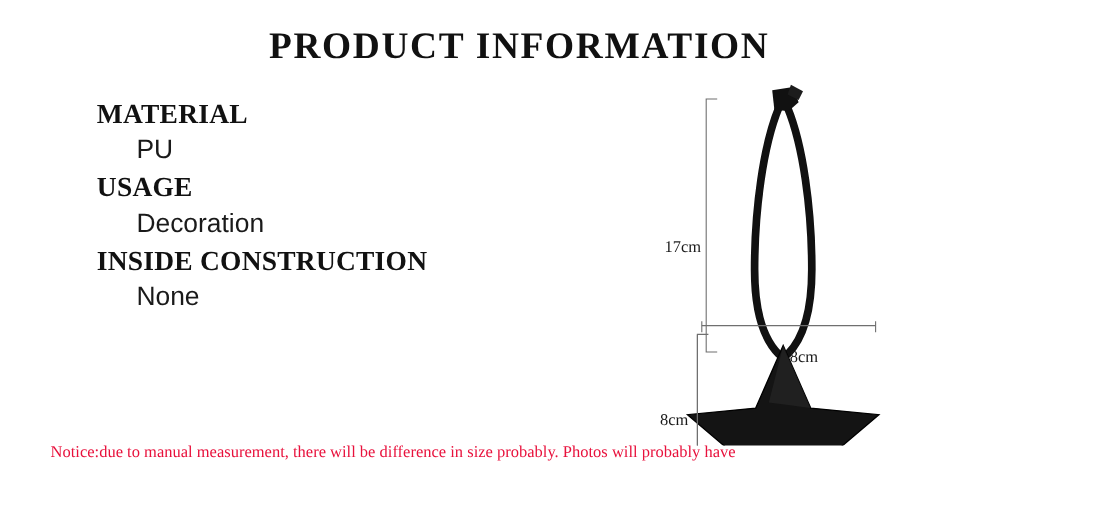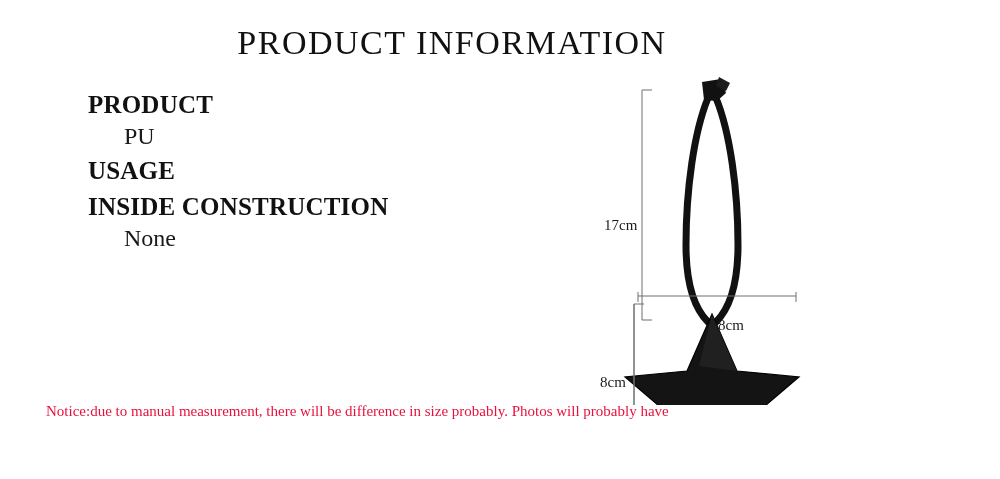--- a/index.html
+++ b/index.html
@@ -24,42 +24,43 @@
   .title {
     position: absolute;
     top: 24px;
     left: 0;
     width: 904px;
     text-align: center;
     font-family: "Liberation Serif", serif;
     font-size: 34px;
     letter-spacing: 1.5px;
     color: #111111;
-    font-weight: 400;
+    font-weight: 700;
+    padding-left: 20px;
   }
   
   .specs {
     position: absolute;
     top: 88px;
     left: 88px;
     width: 470px;
   }
   .spec-block {
     margin-bottom: 2px;
   }
   .spec-label {
     font-family: "Liberation Serif", serif;
     font-size: 25px;
     font-weight: 700;
     color: #111111;
     line-height: 1.33;
     letter-spacing: 0.2px;
   }
   .spec-value {
-    font-family: Liberation Serif, serif;
+    font-family: Liberation Sans, sans-serif;
     font-size: 24px;
     font-weight: 400;
     color: #1a1a1a;
     line-height: 1.3;
     padding-left: 36px;
   }
   
   .notice {
     position: absolute;
     left: 46px;
@@ -98,29 +99,30 @@
 </head>
 <body>
 
 <div id="page">
 
   <div class="title">PRODUCT INFORMATION</div>
 
   <div class="specs">
 
     <div class="spec-block">
-      <div class="spec-label">PRODUCT</div>
+      <div class="spec-label">MATERIAL</div>
       <div class="spec-value">PU</div>
     </div>
 
     <div class="spec-block">
     </div>
 
     <div class="spec-block">
       <div class="spec-label">USAGE</div>
+      <div class="spec-value">Decoration</div>
     </div>
 
     <div class="spec-block">
       <div class="spec-label">INSIDE CONSTRUCTION</div>
       <div class="spec-value">None</div>
     </div>
 
   </div>
 
   <div class="notice">

